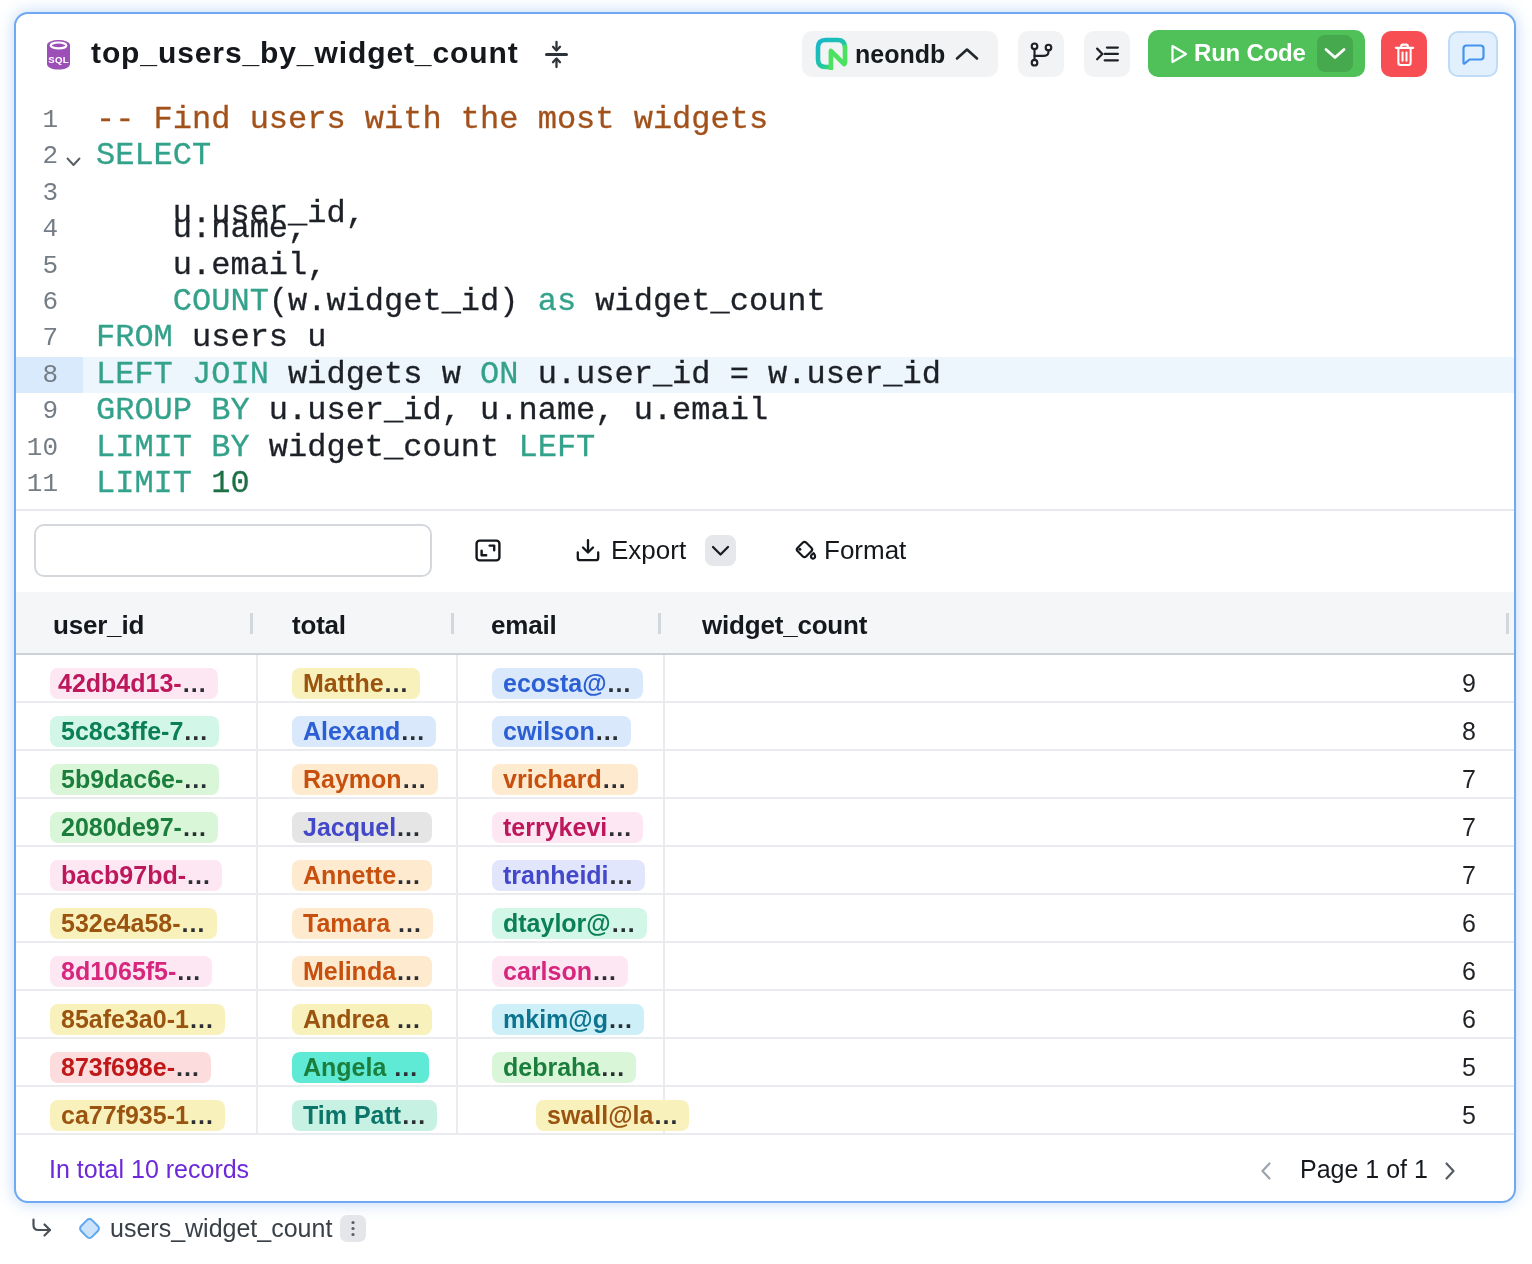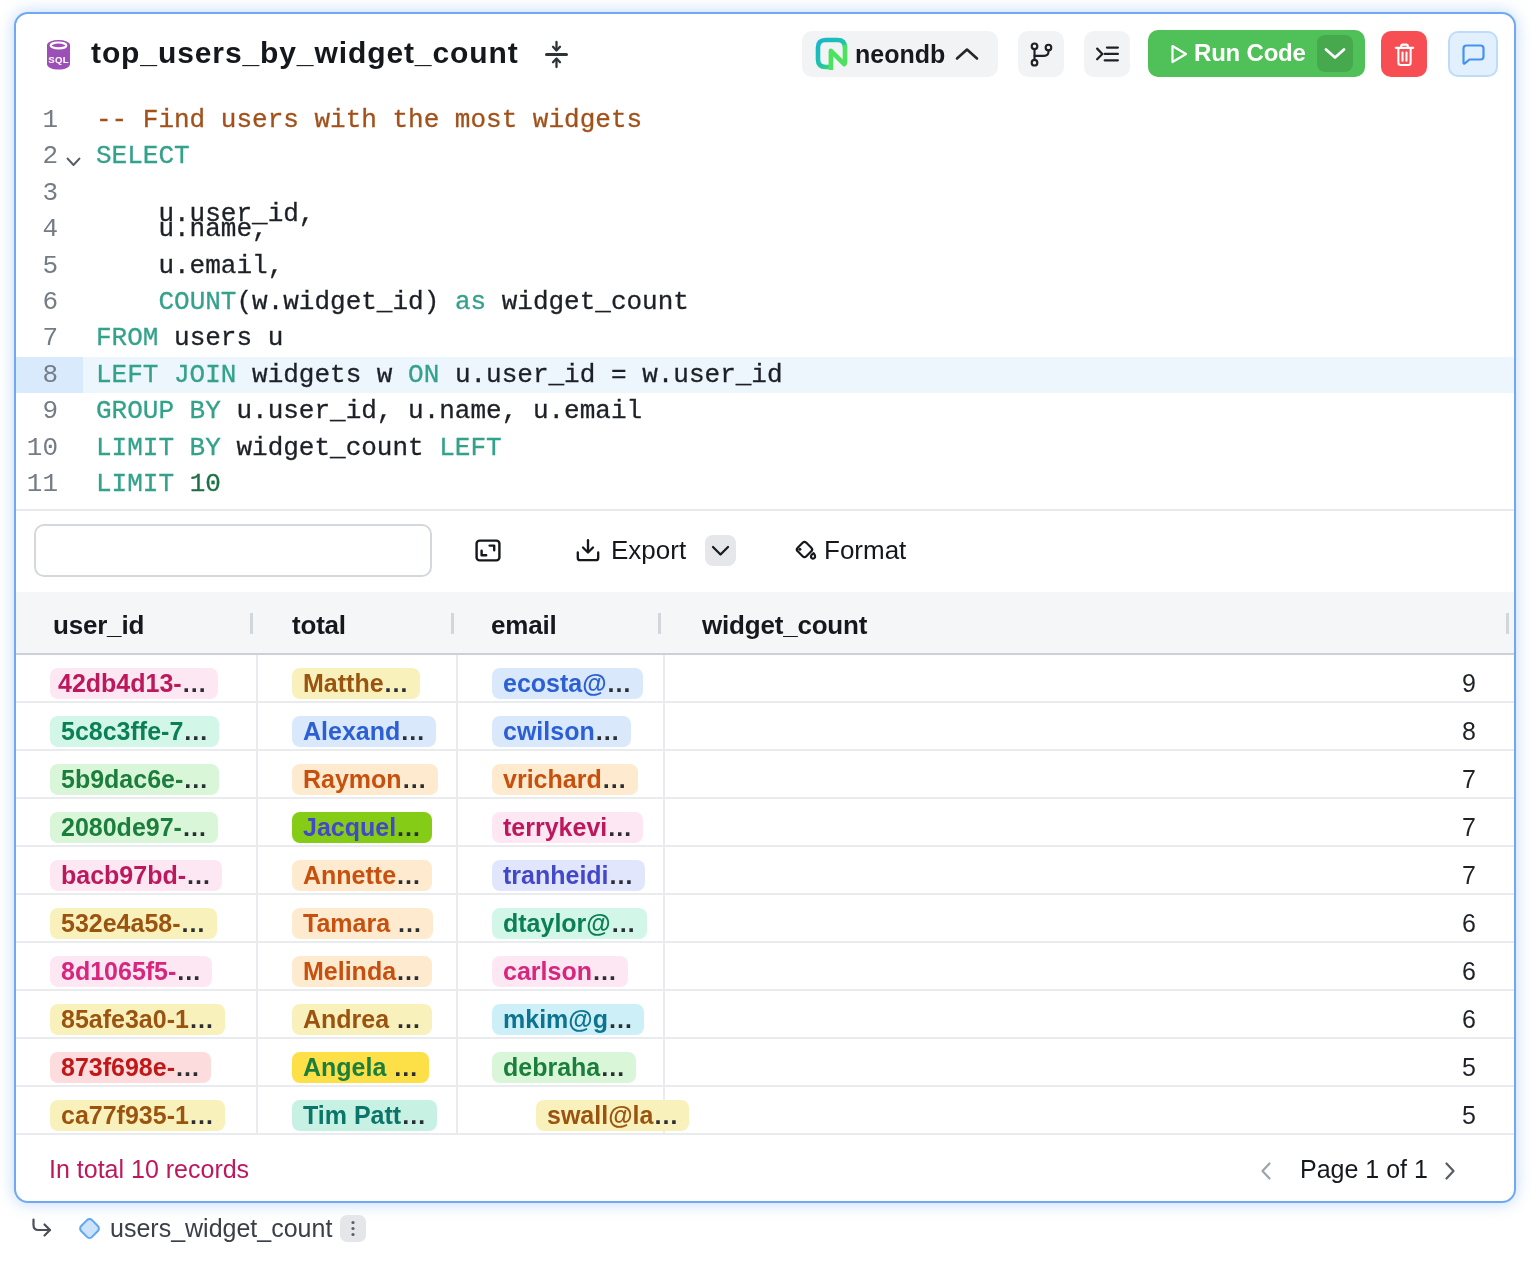--- a/index.html
+++ b/index.html
@@ -8,21 +8,21 @@
   #page { position:absolute; left:0; top:0; width:1532px; height:1264px; }
   .abs { position:absolute; }
   #card { position:absolute; left:14px; top:12px; width:1502px; height:1191px;
     border:2px solid #70a9f1; border-radius:14px; background:#ffffff;
     box-shadow:0 0 16px rgba(110,169,241,0.45); }
   
   .ln { position:absolute; left:16px; width:42px; text-align:right;
     font-family:"Liberation Mono", monospace; font-size:26px; line-height:36.4px;
     color:#747c85; }
   .cl { position:absolute; left:96px; -webkit-text-stroke:0.3px currentColor; font-family:"Liberation Mono", monospace;
-    font-size:26px; line-height:36.4px; color:#1d2127; white-space:pre; }
+    font-size:32px; line-height:36.4px; color:#1d2127; white-space:pre; }
   .kw { color:#34a28b; }
   .cm { color:#a2511a; }
   .num { color:#1e7045; }
   
   .row { position:absolute; left:16px; width:1498px; height:48px;
     border-bottom:2px solid #e9ebee; }
   .badge i { font-style:normal; color:#2b2f34; }
   .badge { position:absolute; height:31px; line-height:31px; border-radius:8px;
     padding:0 11px; font-size:25px; font-weight:bold; white-space:pre; }
   .wc { position:absolute; left:700px; width:776px; text-align:right;
@@ -214,21 +214,21 @@
   <div class="badge" style="left:292px;top:716px;background:#d9e8fb;color:#2b5fd3;">Alexand<i>…</i></div>
   <div class="badge" style="left:492px;top:716px;background:#d9e8fb;color:#2b5fd3;">cwilson<i>…</i></div>
   <div class="wc" style="top:707px;">8</div>
 
   <div class="badge" style="left:50px;top:764px;background:#d9f6d9;color:#1b7e3c;">5b9dac6e-<i>…</i></div>
   <div class="badge" style="left:292px;top:764px;background:#fdeacf;color:#c8500e;">Raymon<i>…</i></div>
   <div class="badge" style="left:492px;top:764px;background:#fdeacf;color:#c8500e;">vrichard<i>…</i></div>
   <div class="wc" style="top:755px;">7</div>
 
   <div class="badge" style="left:50px;top:812px;background:#d9f6d9;color:#1b7e3c;">2080de97-<i>…</i></div>
-  <div class="badge" style="left:292px;top:812px;background:#84cc16;color:#4347c9;text-align:center;">Jacquel<i>…</i></div>
+  <div class="badge" style="left:292px;top:812px;background:#e5e5e5;color:#4347c9;text-align:center;">Jacquel<i>…</i></div>
   <div class="badge" style="left:492px;top:812px;background:#fce7f3;color:#be185d;">terrykevi<i>…</i></div>
   <div class="wc" style="top:803px;">7</div>
 
   <div class="badge" style="left:50px;top:860px;background:#fce7f3;color:#be185d;">bacb97bd-<i>…</i></div>
   <div class="badge" style="left:292px;top:860px;background:#fdeacf;color:#c8500e;">Annette<i>…</i></div>
   <div class="badge" style="left:492px;top:860px;background:#e1e6fc;color:#4347c9;">tranheidi<i>…</i></div>
   <div class="wc" style="top:851px;">7</div>
 
   <div class="badge" style="left:50px;top:908px;background:#f8f1bc;color:#9a5410;">532e4a58-<i>…</i></div>
   <div class="badge" style="left:292px;top:908px;background:#fdeacf;color:#c8500e;">Tamara <i>…</i></div>
@@ -239,30 +239,30 @@
   <div class="badge" style="left:292px;top:956px;background:#fdeacf;color:#c8500e;">Melinda<i>…</i></div>
   <div class="badge" style="left:492px;top:956px;background:#fce7f3;color:#d6267d;">carlson<i>…</i></div>
   <div class="wc" style="top:947px;">6</div>
 
   <div class="badge" style="left:50px;top:1004px;background:#f8f1bc;color:#9a5410;">85afe3a0-1<i>…</i></div>
   <div class="badge" style="left:292px;top:1004px;background:#f8f1bc;color:#9a5410;">Andrea <i>…</i></div>
   <div class="badge" style="left:492px;top:1004px;background:#cdf0f8;color:#0d7490;">mkim@g<i>…</i></div>
   <div class="wc" style="top:995px;">6</div>
 
   <div class="badge" style="left:50px;top:1052px;background:#fcdcdc;color:#c01818;">873f698e-<i>…</i></div>
-  <div class="badge" style="left:292px;top:1052px;background:#fde047;color:#1b7e3c;">Angela <i>…</i></div>
+  <div class="badge" style="left:292px;top:1052px;background:#5eead4;color:#1b7e3c;">Angela <i>…</i></div>
   <div class="badge" style="left:492px;top:1052px;background:#d9f6d9;color:#1b7e3c;">debraha<i>…</i></div>
   <div class="wc" style="top:1043px;">5</div>
 
   <div class="badge" style="left:50px;top:1100px;background:#f8f1bc;color:#9a5410;">ca77f935-1<i>…</i></div>
   <div class="badge" style="left:292px;top:1100px;background:#c6f1e3;color:#0c7569;">Tim Patt<i>…</i></div>
   <div class="badge" style="left:492px;top:1100px;background:#f8f1bc;color:#9a5410;margin-left:44px;">swall@la<i>…</i></div>
   <div class="wc" style="top:1091px;">5</div>
 
-  <div class="abs" style="left:49px;top:1136px;height:70px;line-height:66px;font-size:25px;color:#be185d;">In total 10 records</div>
+  <div class="abs" style="left:49px;top:1136px;height:70px;line-height:66px;font-size:25px;color:#6d28d9;">In total 10 records</div>
   <svg class="abs" style="left:1258px;top:1160px" width="16" height="22" viewBox="0 0 16 22">
     <path d="M11.5,3.5 L4.5,11 L11.5,18.5" fill="none" stroke="#9ba3ac" stroke-width="2.2" stroke-linecap="round" stroke-linejoin="round"></path>
   </svg>
   <div class="abs" style="left:1300px;top:1136px;height:66px;line-height:66px;font-size:25px;color:#15191e;">Page 1 of 1</div>
   <svg class="abs" style="left:1442px;top:1160px" width="16" height="22" viewBox="0 0 16 22">
     <path d="M4.5,3.5 L11.5,11 L4.5,18.5" fill="none" stroke="#555c64" stroke-width="2.2" stroke-linecap="round" stroke-linejoin="round"></path>
   </svg>
 
   <svg class="abs" style="left:30px;top:1216px" width="24" height="25" viewBox="0 0 24 25">
     <g stroke="#4a5058" stroke-width="2.2" fill="none" stroke-linecap="round" stroke-linejoin="round">

